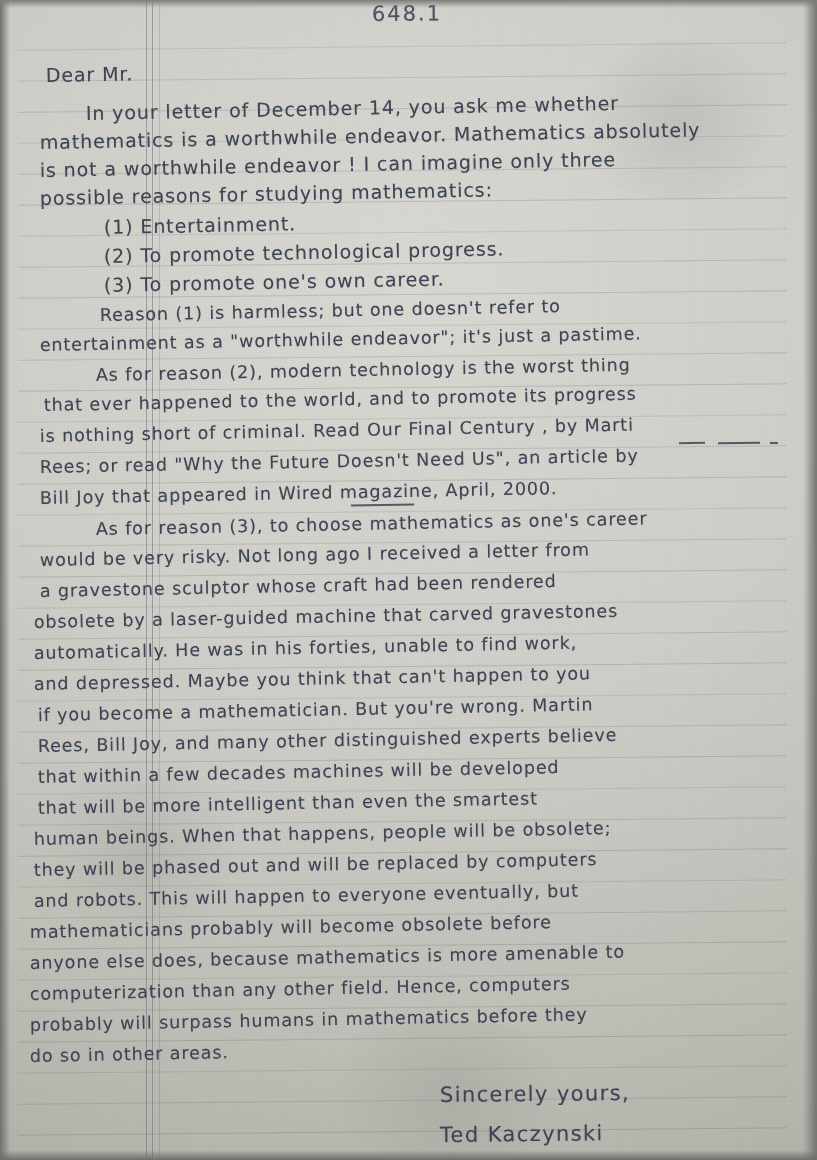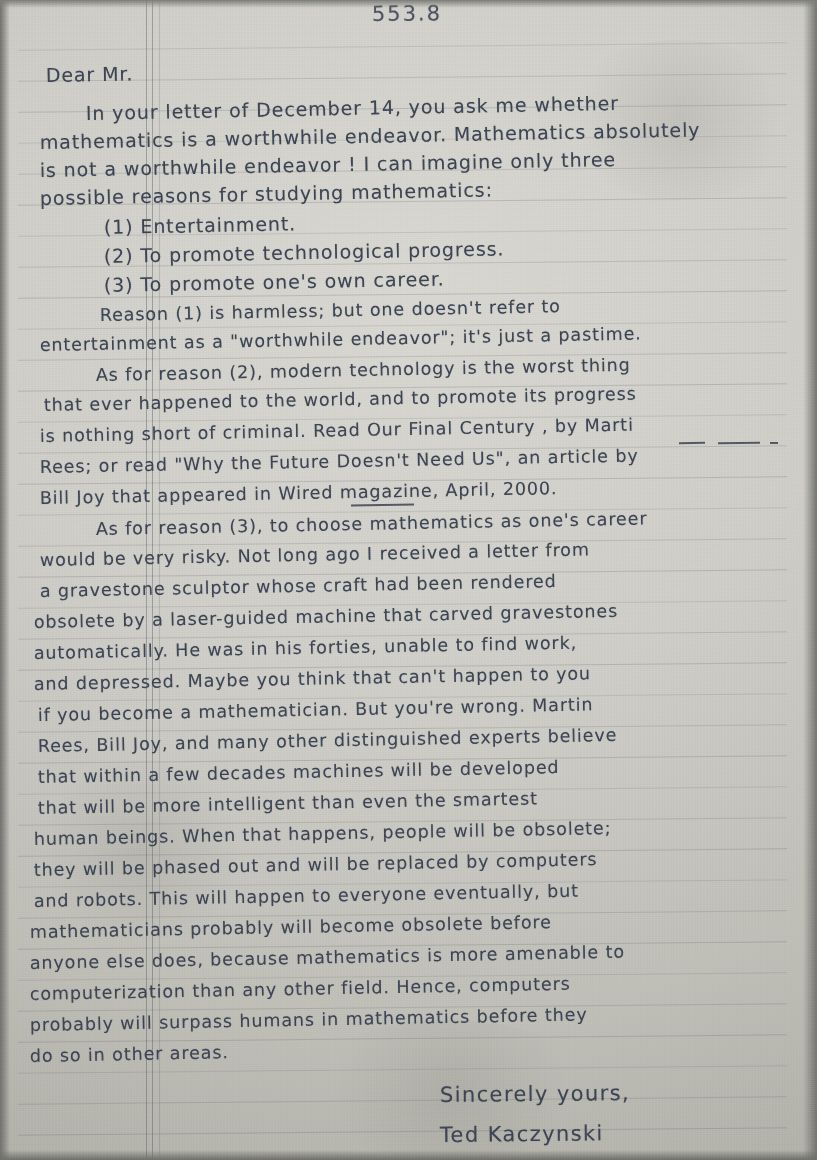--- a/index.html
+++ b/index.html
@@ -154,21 +154,21 @@
     </div>
 
   <div class="vline a"></div>
   <div class="vline b"></div>
   <div class="vline c"></div>
 
   <div class="blotch" style="left:30px; top:760px; width:220px; height:180px;"></div>
   <div class="blotch" style="left:560px; top:40px; width:240px; height:160px;"></div>
   <div class="blotch" style="left:300px; top:1020px; width:300px; height:140px;"></div>
 
-  <div class="hand num slant3" style="left:372px; top:4px;">553.8</div>
+  <div class="hand num slant3" style="left:372px; top:4px;">648.1</div>
 
   <div id="handwriting">
       <div class="hand slant" style="left: 46px; top: 66px;">Dear Mr.</div>
       <div class="hand slant" style="left: 86px; top: 104px;">In  your  letter  of December 14,  you ask  me  whether</div>
       <div class="hand slant" style="left: 40px; top: 133px;">mathematics  is  a  worthwhile  endeavor.  Mathematics  absolutely</div>
       <div class="hand slant" style="left: 40px; top: 161px;">is  not a   worthwhile  endeavor !   I  can  imagine only  three</div>
       <div class="hand slant" style="left: 40px; top: 189px;">possible  reasons  for  studying  mathematics:</div>
       <div class="hand slant" style="left: 104px; top: 218px;">(1)  Entertainment.</div>
       <div class="hand slant" style="left: 104px; top: 247px;">(2)  To   promote   technological  progress.</div>
       <div class="hand slant" style="left: 104px; top: 276px;">(3)  To  promote  one's  own  career.</div>

